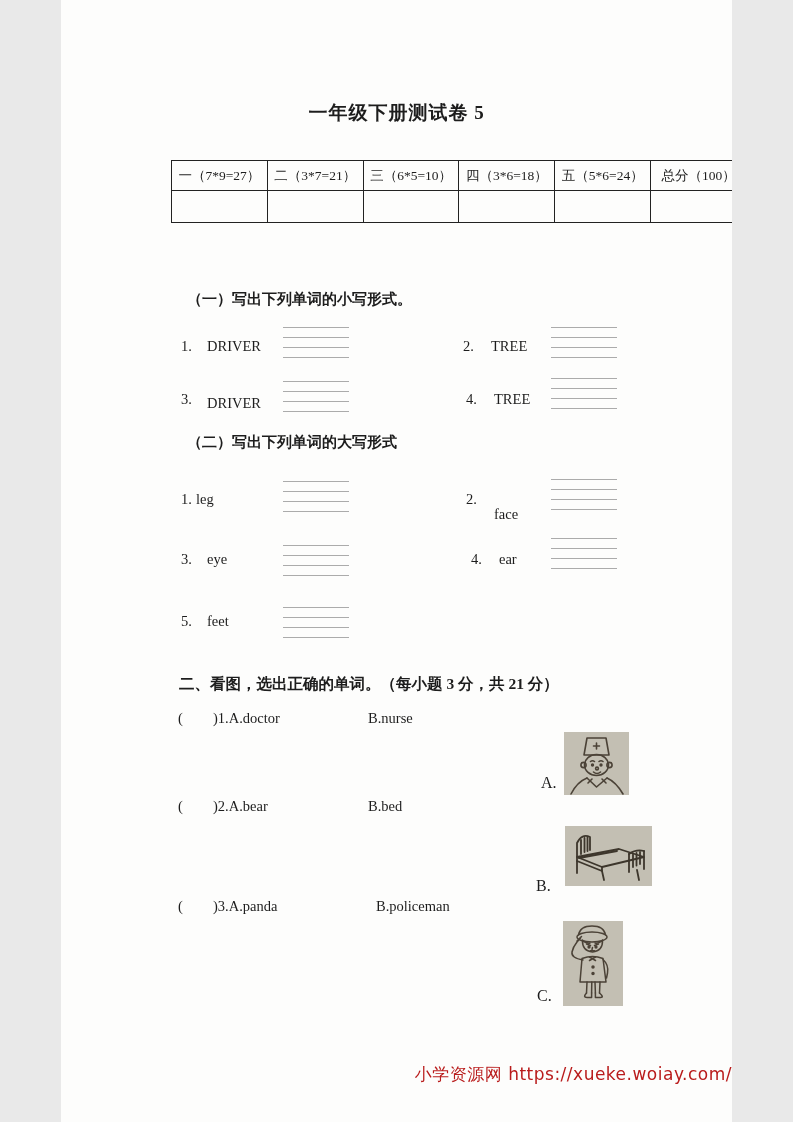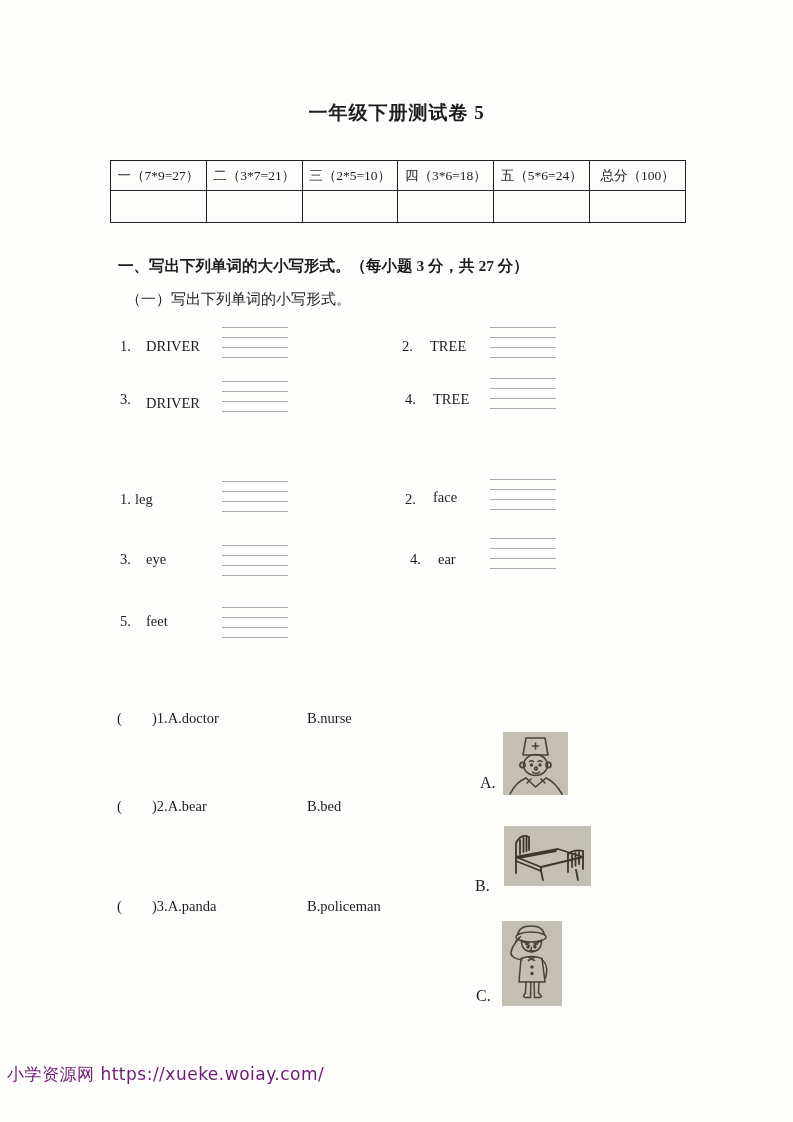--- a/index.html
+++ b/index.html
@@ -1,105 +1,106 @@
 <!DOCTYPE html>
 <html><head>
 <meta charset="utf-8">
 <style>
   html,body{margin:0;padding:0;}
   body{background:#e9e9e9;}
-  .page{position:relative;width:793px;height:1122px;margin:0 auto;background:#fdfdfc;
+  .page{position:relative;width:671px;height:1122px;margin:0 auto;background:#fdfdfc;
         font-family:"Liberation Serif",serif;color:#1d1d1d;overflow:hidden;}
   .title{position:absolute;top:100px;left:0;width:100%;text-align:center;
          font-size:19px;font-weight:bold;margin:0;letter-spacing:1px;}
   .score-table{position:absolute;left:110px;top:160px;width:576px;
                border-collapse:collapse;table-layout:fixed;}
   .score-table td{border:1.6px solid #222;text-align:center;font-size:13.5px;
                   padding:0;height:29px;white-space:nowrap;overflow:hidden;}
   .score-table tr.score-row td{height:31px;}
   .h-main{position:absolute;font-size:15.5px;font-weight:bold;white-space:nowrap;}
-  .h-sub{position:absolute;font-size:15px;font-weight:normal;white-space:nowrap;}
+  .h-sub{position:absolute;font-size:15px;font-weight:bold;white-space:nowrap;}
   .num,.word,.qtext{position:absolute;font-size:14.5px;white-space:nowrap;}
   .guide{position:absolute;width:66px;height:31px;
          background:repeating-linear-gradient(to bottom,
            #ababab 0,#ababab 1px,transparent 1px,transparent 10px);}
   .pic{position:absolute;line-height:0;}
   .pic-label{position:absolute;font-size:16px;}
-  .footer{position:absolute;left:0;top:1063px;width:100%;text-align:left;
-          font-size:17px;color:#701a75;font-family:"DejaVu Sans",sans-serif;
-          letter-spacing:0.5px;padding-left:7px;}
+  .footer{position:absolute;left:0;top:1063px;width:100%;text-align:right;
+          font-size:17px;color:#b91c1c;font-family:"DejaVu Sans",sans-serif;
+          letter-spacing:0.5px;}
 </style>
 </head>
 <body>
 
 <div class="page">
 
   <h1 class="title">一年级下册测试卷 5</h1>
 
   <table class="score-table">
     <tbody>
       <tr>
         <td>一（7*9=27）</td>
         <td>二（3*7=21）</td>
-        <td>三（2*5=10）</td>
+        <td>三（6*5=10）</td>
         <td>四（3*6=18）</td>
         <td>五（5*6=24）</td>
         <td>总分（100）</td>
       </tr>
       <tr class="score-row">
         <td></td>
         <td></td>
         <td></td>
         <td></td>
         <td></td>
         <td></td>
       </tr>
     </tbody>
   </table>
 
-  <div class="h-main" style="left:118px;top:256px">一、写出下列单词的大小写形式。（每小题 3 分，共 27 分）</div>
   <div class="h-sub" style="left:126px;top:290px">（一）写出下列单词的小写形式。</div>
 
   <span class="num" style="left:120px;top:338px">1.</span>
   <span class="word" style="left:146px;top:338px">DRIVER</span>
   <span class="guide" style="left:222px;top:327px"></span>
 
   <span class="num" style="left:402px;top:338px">2.</span>
   <span class="word" style="left:430px;top:338px">TREE</span>
   <span class="guide" style="left:490px;top:327px"></span>
 
   <span class="num" style="left:120px;top:391px">3.</span>
   <span class="word" style="left:146px;top:395px">DRIVER</span>
   <span class="guide" style="left:222px;top:381px"></span>
 
   <span class="num" style="left:405px;top:391px">4.</span>
   <span class="word" style="left:433px;top:391px">TREE</span>
   <span class="guide" style="left:490px;top:378px"></span>
 
+  <div class="h-sub" style="left:126px;top:433px">（二）写出下列单词的大写形式</div>
 
   <span class="num" style="left:120px;top:491px">1.</span>
   <span class="word" style="left:135px;top:491px">leg</span>
   <span class="guide" style="left:222px;top:481px"></span>
 
   <span class="num" style="left:405px;top:491px">2.</span>
-  <span class="word" style="left:433px;top:489px">face</span>
+  <span class="word" style="left:433px;top:506px">face</span>
   <span class="guide" style="left:490px;top:479px"></span>
 
   <span class="num" style="left:120px;top:551px">3.</span>
   <span class="word" style="left:146px;top:551px">eye</span>
   <span class="guide" style="left:222px;top:545px"></span>
 
   <span class="num" style="left:410px;top:551px">4.</span>
   <span class="word" style="left:438px;top:551px">ear</span>
   <span class="guide" style="left:490px;top:538px"></span>
 
   <span class="num" style="left:120px;top:613px">5.</span>
   <span class="word" style="left:146px;top:613px">feet</span>
   <span class="guide" style="left:222px;top:607px"></span>
 
+  <div class="h-main" style="left:118px;top:674px">二、看图，选出正确的单词。（每小题 3 分，共 21 分）</div>
 
   <span class="qtext" style="left:117px;top:710px">(</span>
   <span class="qtext" style="left:152px;top:710px">)1.A.doctor</span>
   <span class="qtext" style="left:307px;top:710px">B.nurse</span>
   <span class="pic-label" style="left:480px;top:774px">A.</span>
   <div class="pic" style="left:503px;top:732px">
     <svg width="65" height="63" viewBox="0 0 65 63">
       <rect width="65" height="63" fill="#c3bfb3"></rect>
       <g fill="none" stroke="#4b4237" stroke-width="1.6" stroke-linecap="round" stroke-linejoin="round">
         <path d="M23 6 L42 6 L45 23 L20 23 Z"></path>
@@ -137,21 +138,21 @@
         <path d="M64 28 V46 M79 25 V43"></path>
         <path d="M64 28 Q71 23 79 25"></path>
         <path d="M68 28.5 V41 M71.5 27 V39.5 M75 26 V38"></path>
         <path d="M72 44 L74 54"></path>
       </g>
     </svg>
   </div>
 
   <span class="qtext" style="left:117px;top:898px">(</span>
   <span class="qtext" style="left:152px;top:898px">)3.A.panda</span>
-  <span class="qtext" style="left:307px;top:898px">B.policeman</span>
+  <span class="qtext" style="left:315px;top:898px">B.policeman</span>
   <span class="pic-label" style="left:476px;top:987px">C.</span>
   <div class="pic" style="left:502px;top:921px">
     <svg width="60" height="85" viewBox="0 0 60 85">
       <rect width="60" height="85" fill="#c3bfb3"></rect>
       <g fill="none" stroke="#4b4237" stroke-width="1.5" stroke-linecap="round" stroke-linejoin="round">
         <path d="M15.5 14 Q17 5 29 5 Q41 5 42.5 14"></path>
         <ellipse cx="29" cy="16" rx="15" ry="5"></ellipse>
         <path d="M19.5 19 Q19 30 29.5 31 Q40 30 39.5 19"></path>
         <path d="M20 20 Q25 23 27 22 M32 22 Q35 23 39 20"></path>
         <path d="M23.5 23 L27.5 24.5 M35.5 23 L31.5 24.5"></path>

